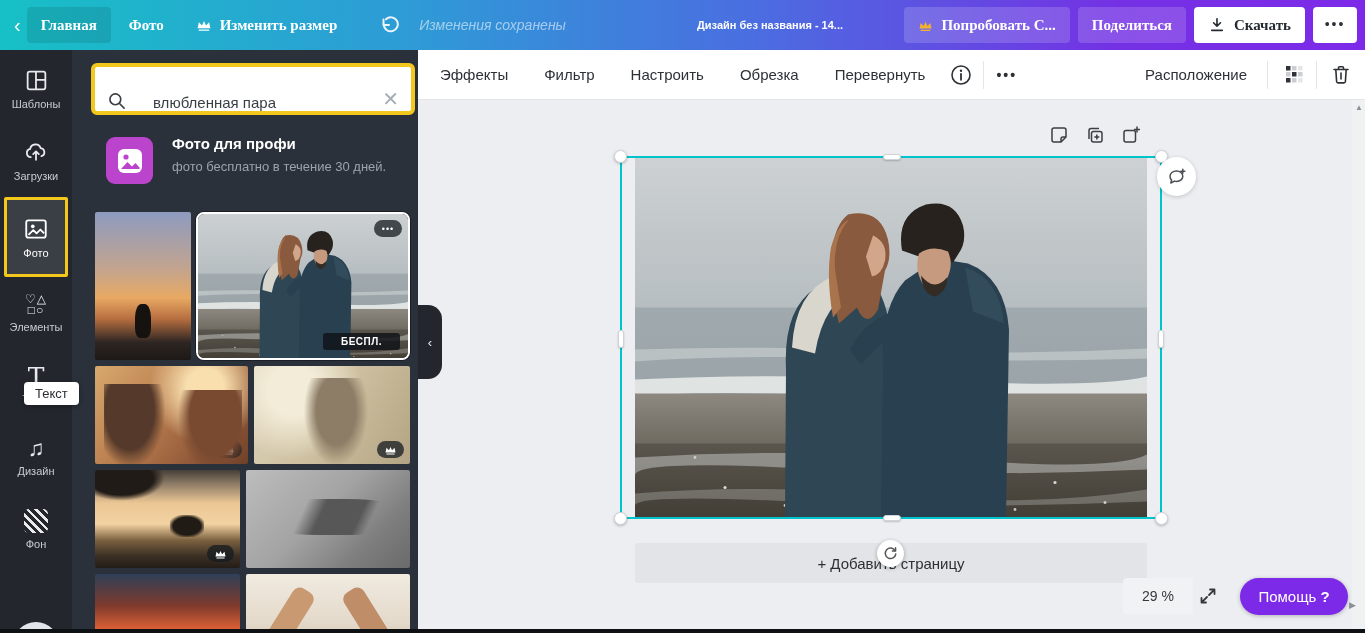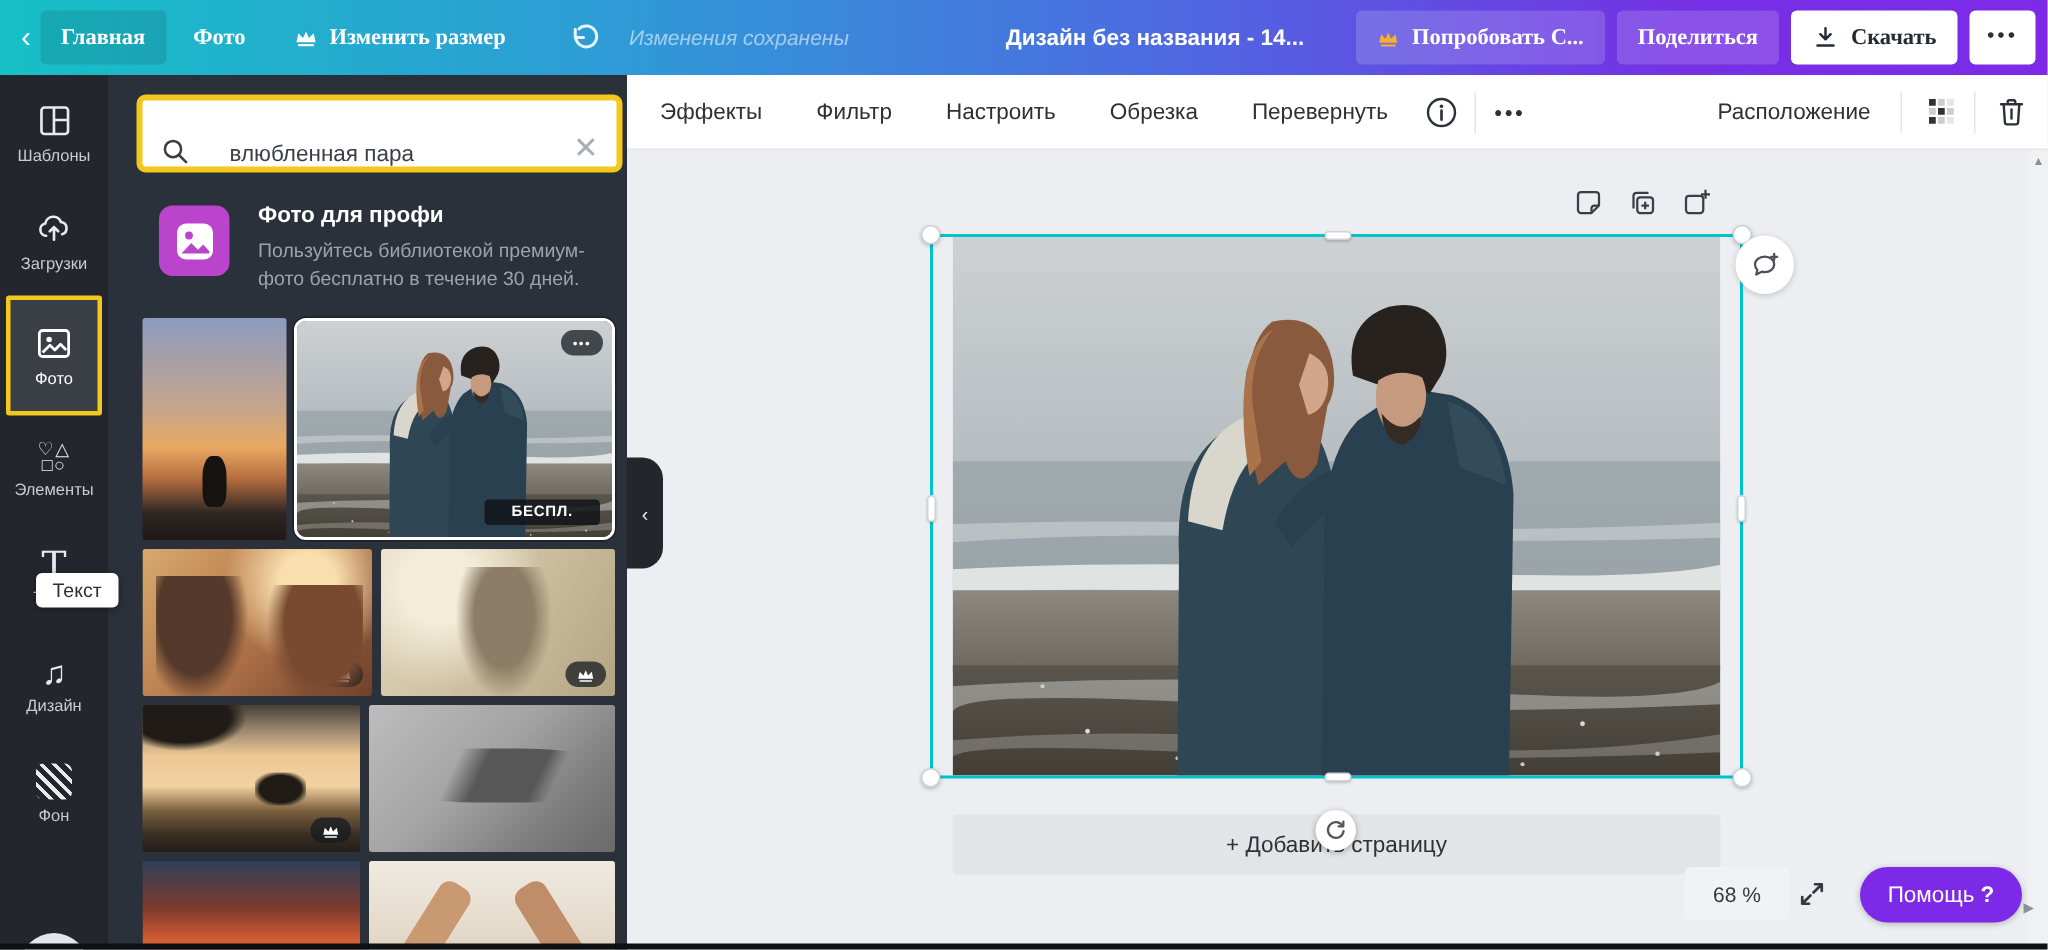--- a/index.html
+++ b/index.html
@@ -8,21 +8,21 @@
   
   .topbar { position:absolute; left:0; top:0; width:1365px; height:50px;
     background:linear-gradient(90deg,#17c0c6 0%,#2e9bd6 30%,#4a6ee0 55%,#7431e4 82%,#7d2ae8 100%);
     display:flex; align-items:center; color:#fff; z-index:50; }
   .tb-left { display:flex; align-items:center; gap:4px; padding-left:14px; }
   .tb-btn { height:36px; display:flex; align-items:center; gap:8px; padding:0 14px; border-radius:4px;
     font-size:15px; font-weight:700; color:#fff; cursor:pointer; white-space:nowrap;font-family:Liberation Serif, serif; }
   .tb-home { background:rgba(0,0,0,0.10); }
   .back-chev { font-size:20px; font-weight:400; line-height:1; margin-right:2px; }
   .saved { font-size:14px; font-style:italic; color:rgba(255,255,255,0.55); margin-left:16px; font-weight:400; }
-  .doc-title { position:absolute; left:640px; width:260px; text-align:center; font-size:15px; font-weight:700; }
+  .doc-title { position:absolute; left:640px; width:260px; text-align:center; font-size:11px; font-weight:700; }
   .tb-right { position:absolute; right:8px; top:7px; display:flex; align-items:center; gap:8px; }
   .btn-ghost { background:rgba(255,255,255,0.16); }
   .btn-white { background:#fff; color:#252b33; }
   .btn-more-white { background:#fff; color:#252b33; width:44px; justify-content:center; padding:0; letter-spacing:1px; }
 
   
   .sidebar { position:absolute; left:0; top:50px; width:72px; height:583px; background:#23272d; z-index:40; overflow:visible; }
   .sb-item { width:72px; height:72px; margin-top:0; display:flex; flex-direction:column; align-items:center;
     justify-content:center; gap:5px; color:#e8eaed; cursor:pointer; }
   .sb-item:first-child { margin-top:3px; }
@@ -263,21 +263,20 @@
 
   <div class="promo-icon">
     <svg width="30" height="30" viewBox="0 0 30 30">
       <rect x="3" y="3" width="24" height="24" rx="6" fill="#fff"></rect>
       <circle cx="11" cy="11" r="2.6" fill="#bb44cc"></circle>
       <path d="M6 23 l6.5-7 4.5 4.5 3.5-3.5 4 4.5 v1.5 h-18 z" fill="#bb44cc"></path>
     </svg>
   </div>
   <div class="promo-title">Фото для профи</div>
   <div class="promo-desc">
-    <div>Пользуйтесь библиотекой премиум-</div>
     <div>фото бесплатно в течение 30 дней.</div>
   </div>
 
   <div class="thumb p1" style="left:23px; top:162px; width:96px; height:148px;"></div>
 
   <div class="thumb thumb-selected" style="left:124px; top:162px; width:214px; height:148px;">
     <svg width="100%" height="100%" preserveAspectRatio="none">
         <use href="#beach"></use>
       </svg>
     <div class="pill-dots">
@@ -404,21 +403,21 @@
     </div>
 
   <div class="rotate-handle">
     <svg width="15" height="15" viewBox="0 0 16 16">
         <path d="M12.9 5 A5.6 5.6 0 1 0 13.6 8.6" fill="none" stroke="#555" stroke-width="1.6" stroke-linecap="round"></path>
         <path d="M13.4 1.8 v3.4 h-3.4" fill="none" stroke="#555" stroke-width="1.6" stroke-linecap="round" stroke-linejoin="round"></path>
       </svg>
   </div>
 
   <div class="zoom-pill">
-      <span>68 %</span>
+      <span>29 %</span>
     </div>
   <div class="expand-btn">
     <svg width="20" height="20" viewBox="0 0 20 20">
         <path d="M12 3.5 h4.5 V8 M16.2 3.8 L11 9" fill="none" stroke="#35383c" stroke-width="1.8" stroke-linecap="round" stroke-linejoin="round"></path>
         <path d="M8 16.5 H3.5 V12 M3.8 16.2 L9 11" fill="none" stroke="#35383c" stroke-width="1.8" stroke-linecap="round" stroke-linejoin="round"></path>
       </svg>
   </div>
   <div class="help-btn">
     <span>Помощь</span>
     <span class="help-q">?</span>

